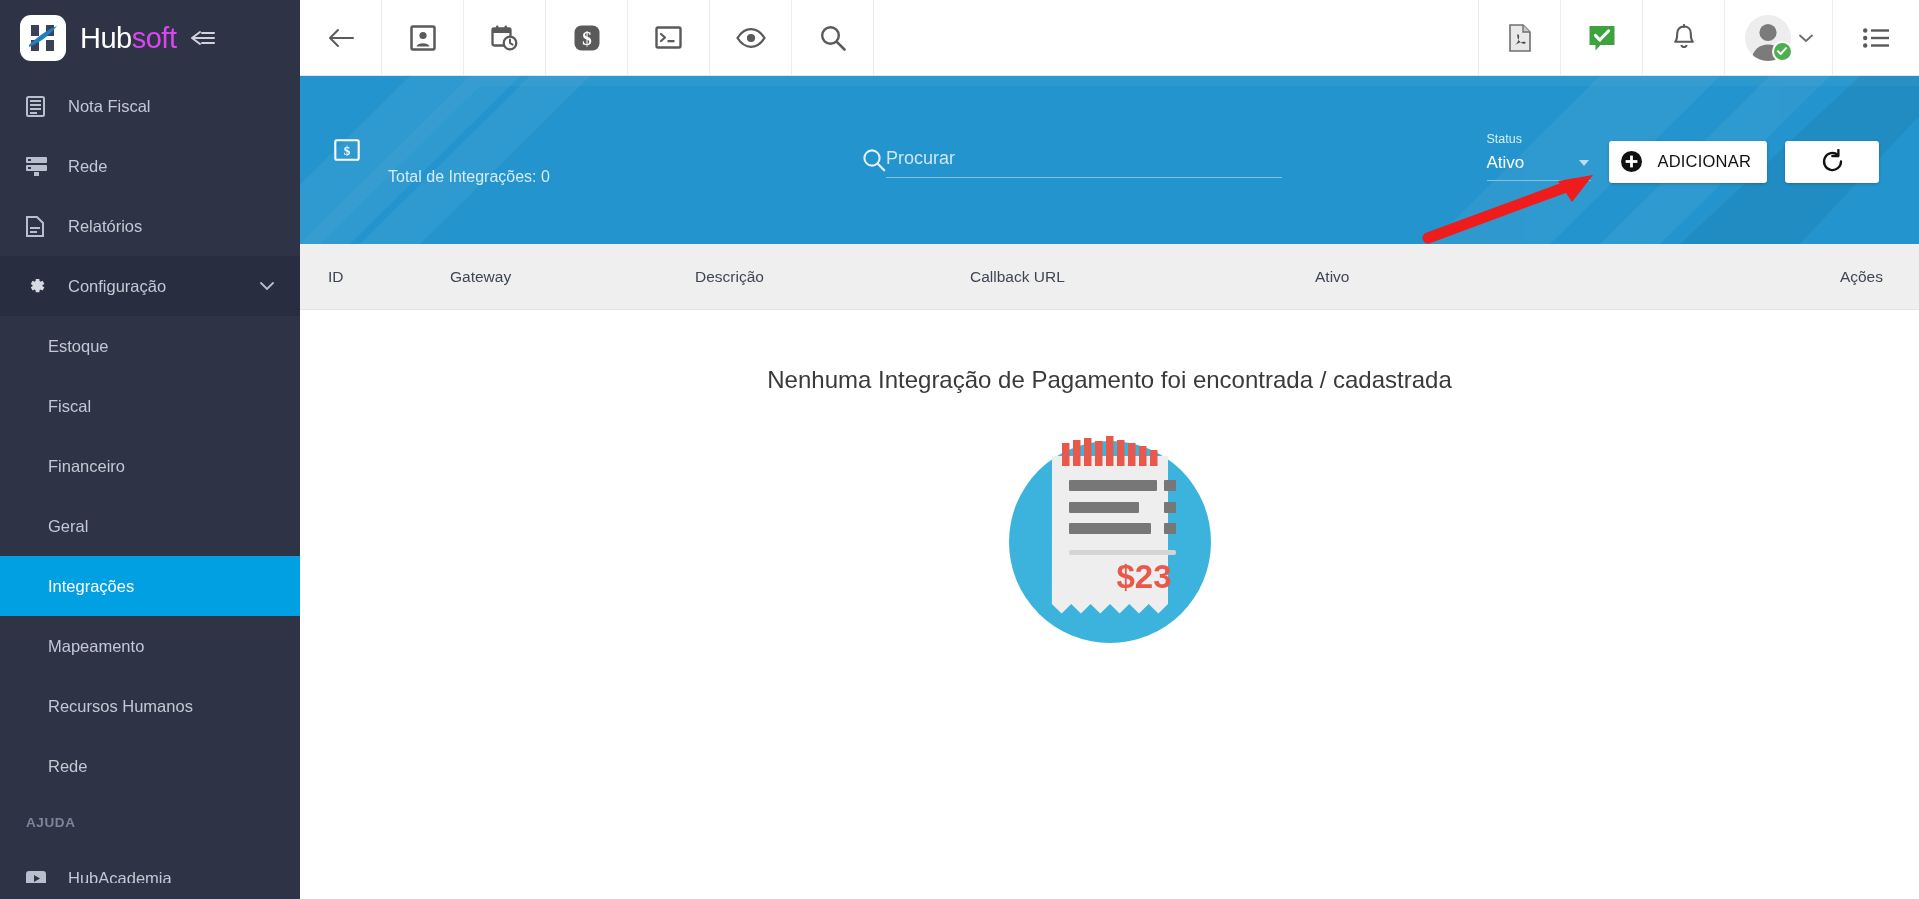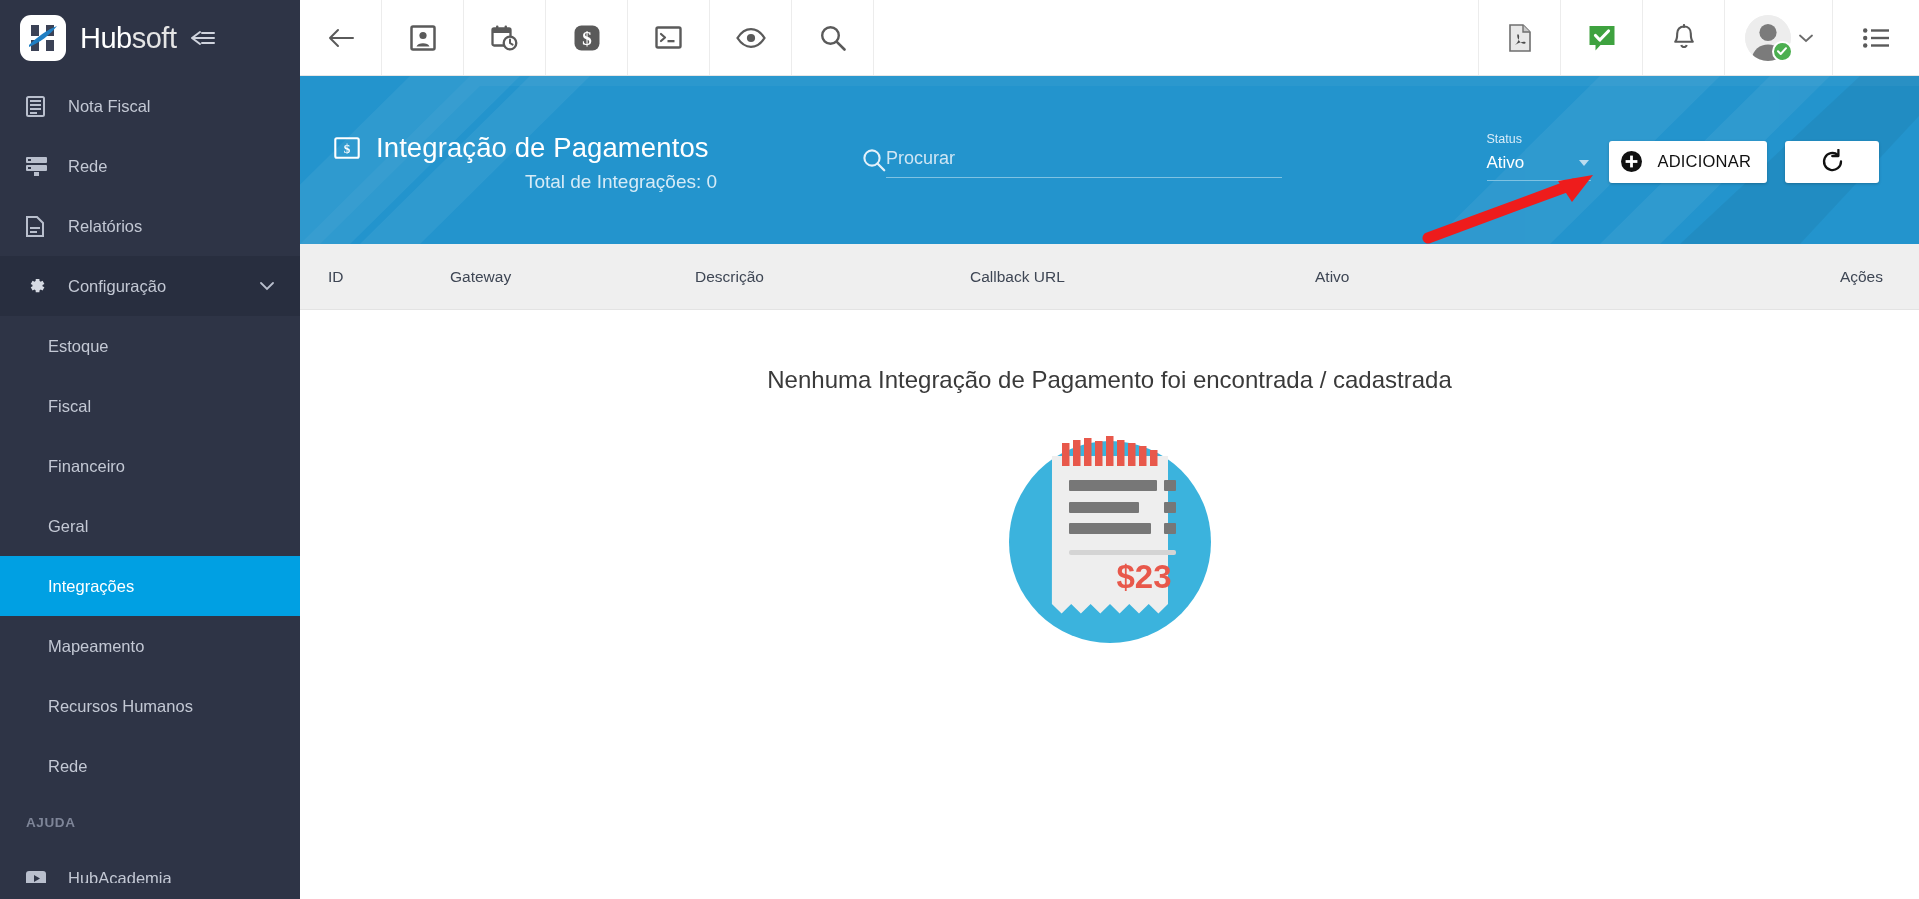--- a/index.html
+++ b/index.html
@@ -46,21 +46,21 @@
     display: flex; align-items: center; justify-content: center;
     flex: 0 0 auto;
   }
   .brand-text {
     margin-left: 14px;
     font-size: 29px;
     letter-spacing: -0.5px;
     font-weight: 400;
   }
   .brand-text .w1 { color: #ffffff; }
-  .brand-text .w2 { color: #e5e5e5; }
+  .brand-text .w2 { color: #d946ef; }
   .collapse-icon {
     margin-left: 14px;
     color: #cfd3dd;
     display: flex;
     align-items: center;
   }
 
   .sidebar-scroll {
     position: absolute;
     top: 60px; left: 0;
@@ -238,22 +238,21 @@
     color: #ffffff;
     font-size: 27.5px;
     font-weight: 400;
     letter-spacing: .1px;
     white-space: nowrap;
   }
   .hdr-sub {
     margin-left: 54px;
     margin-top: 7px;
     color: #d6ebf7;
-    font-size: 19px;
-    text-align: center;
+    font-size: 16px;
   }
 
   .hdr-search {
     flex: 0 0 auto;
     width: 420px;
     display: flex;
     align-items: flex-end;
     margin-left: 8px;
     margin-top: 6px;
   }
@@ -635,21 +634,20 @@
       <div class="hdr-inner">
 
         <div class="hdr-title-block">
           <div class="hdr-title-row">
             <span class="hdr-title-icon">
               <svg width="26" height="22" viewBox="0 0 26 22">
                 <rect x="1.3" y="1.3" width="23.4" height="19.4" rx="1.5" fill="none" stroke="#ffffff" stroke-width="2.1"></rect>
                 <text x="13" y="16" font-family="Liberation Serif, serif" font-size="13" fill="#ffffff" text-anchor="middle" font-weight="bold">$</text>
               </svg>
             </span>
-            <h1 class="hdr-title">Integração de Pagamentos</h1>
           </div>
           <div class="hdr-sub">Total de Integrações: 0</div>
         </div>
 
         <div class="hdr-search">
           <span class="search-ico">
             <svg width="24" height="24" viewBox="0 0 24 24">
               <circle cx="10" cy="10" r="7.6" fill="none" stroke="#e4f1fa" stroke-width="2.1"></circle>
               <path d="M15.5 15.5 L22.2 22.2" stroke="#e4f1fa" stroke-width="2.3" stroke-linecap="round"></path>
             </svg>

